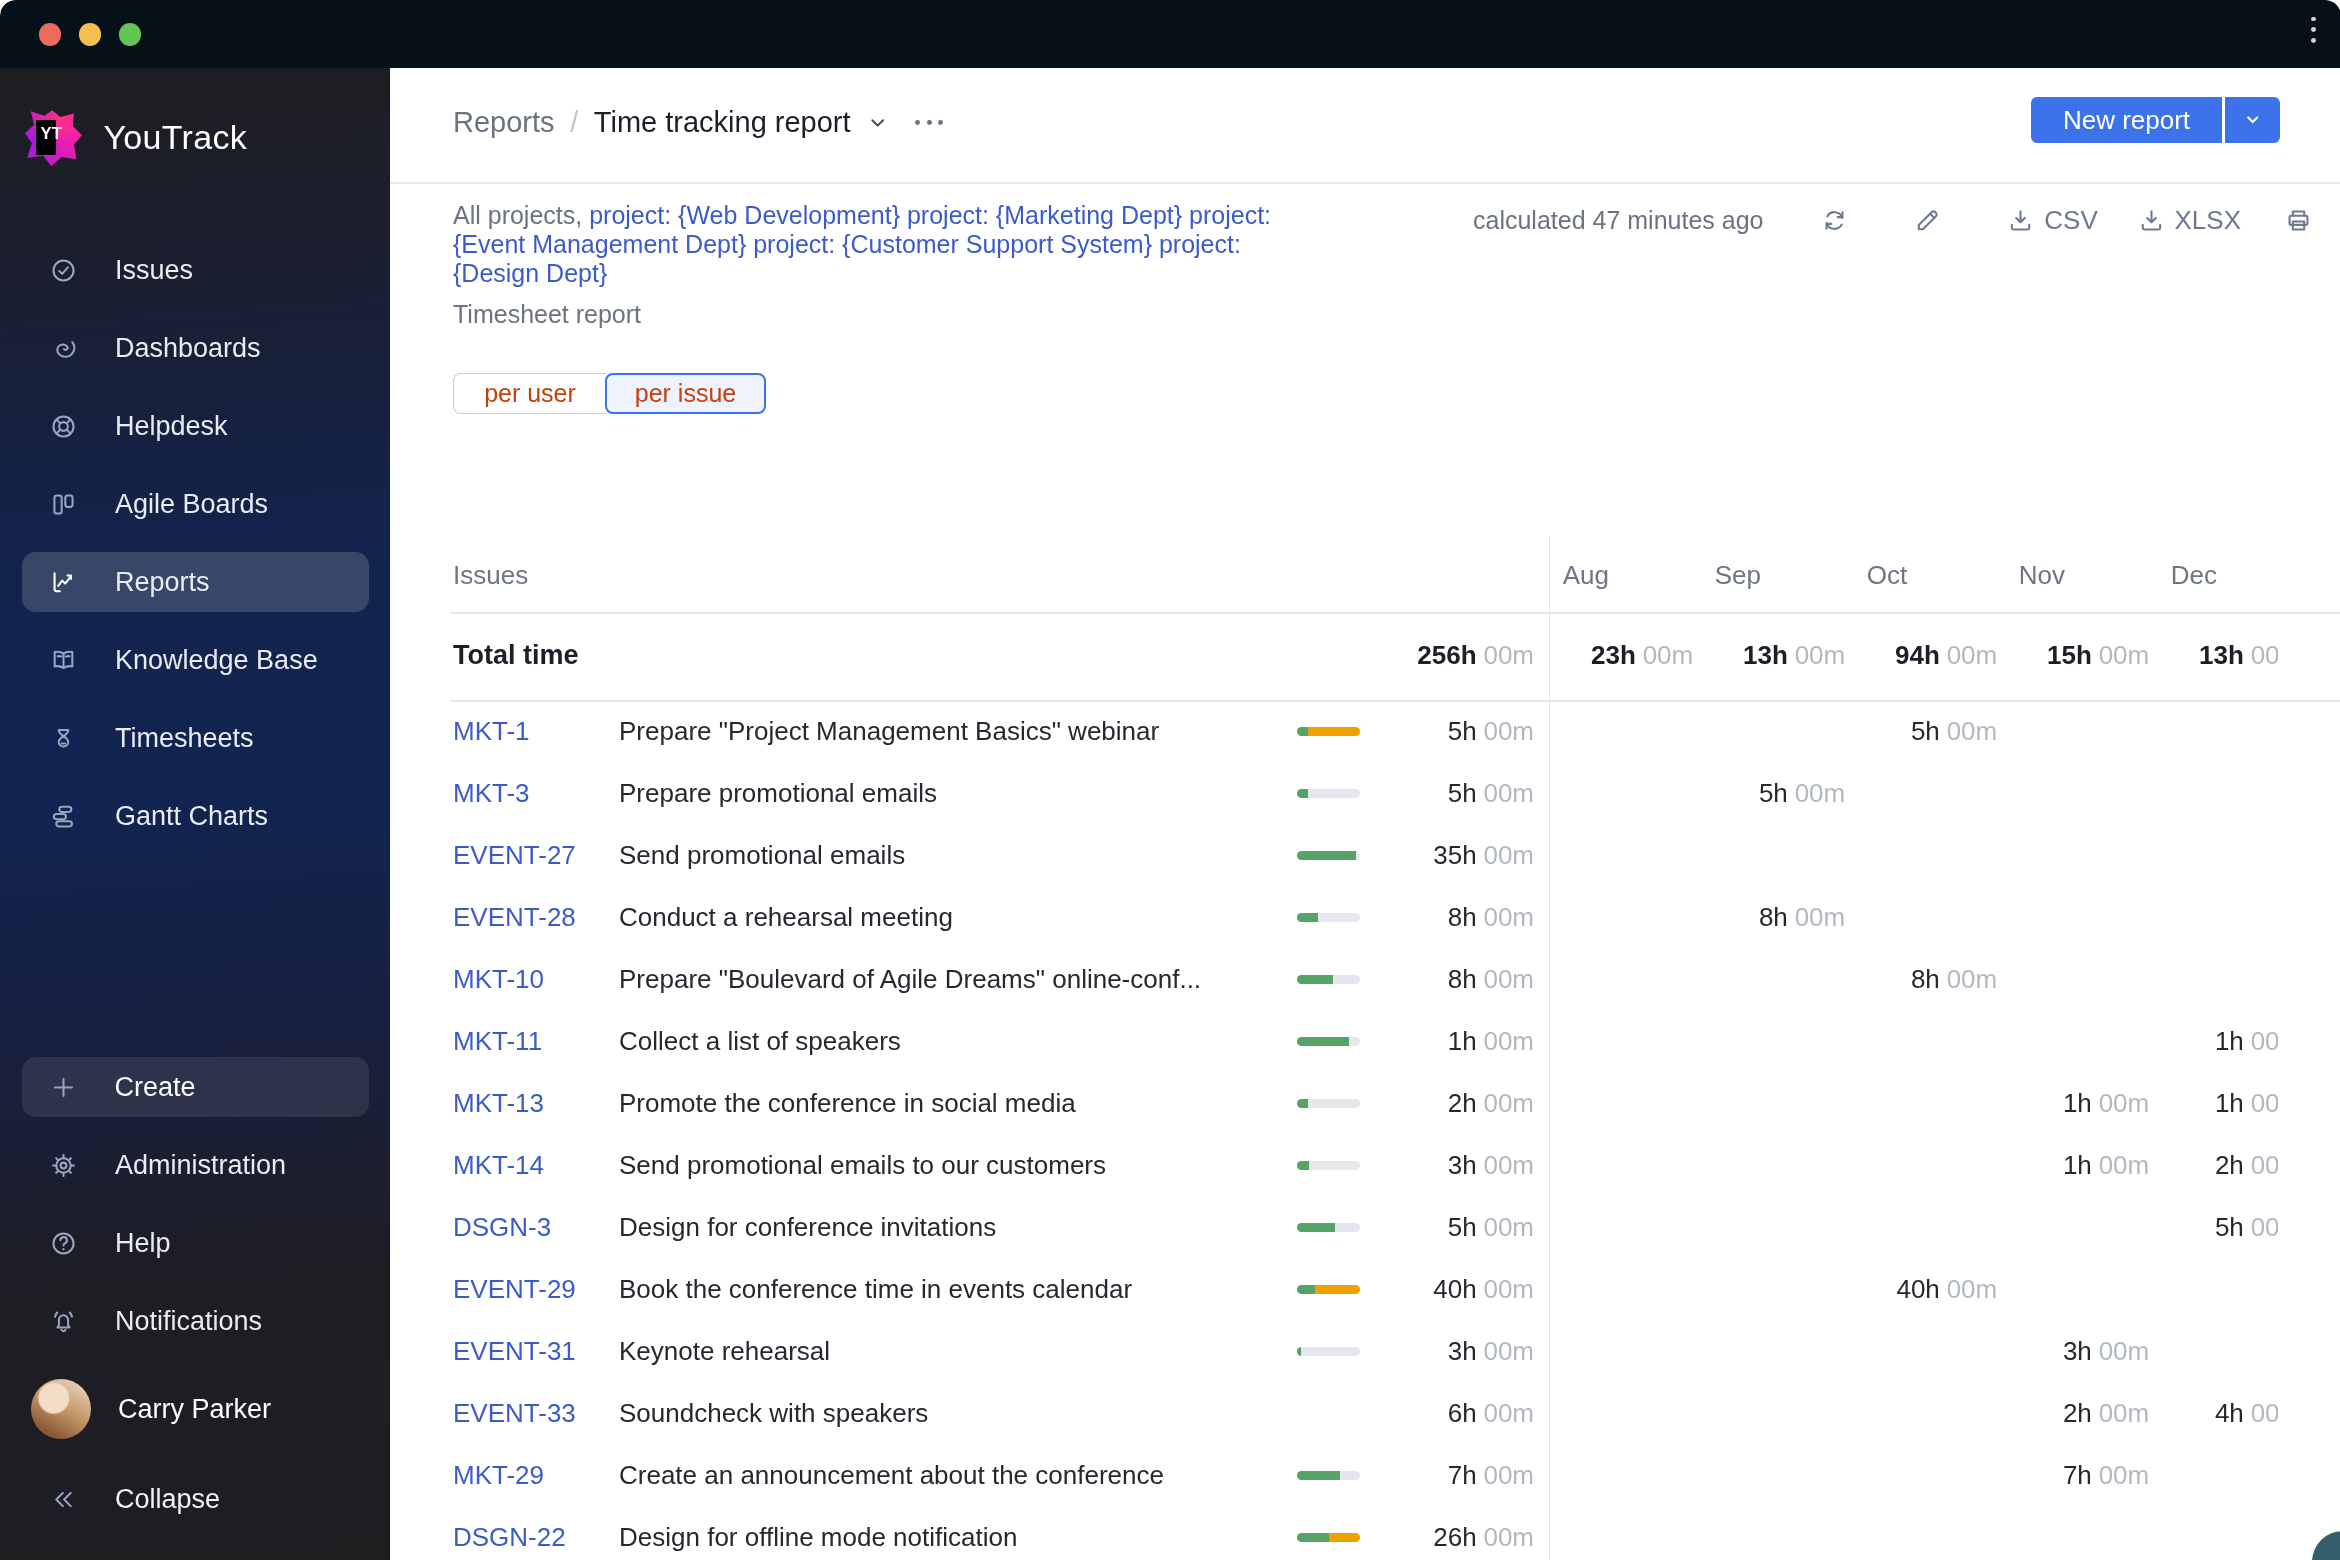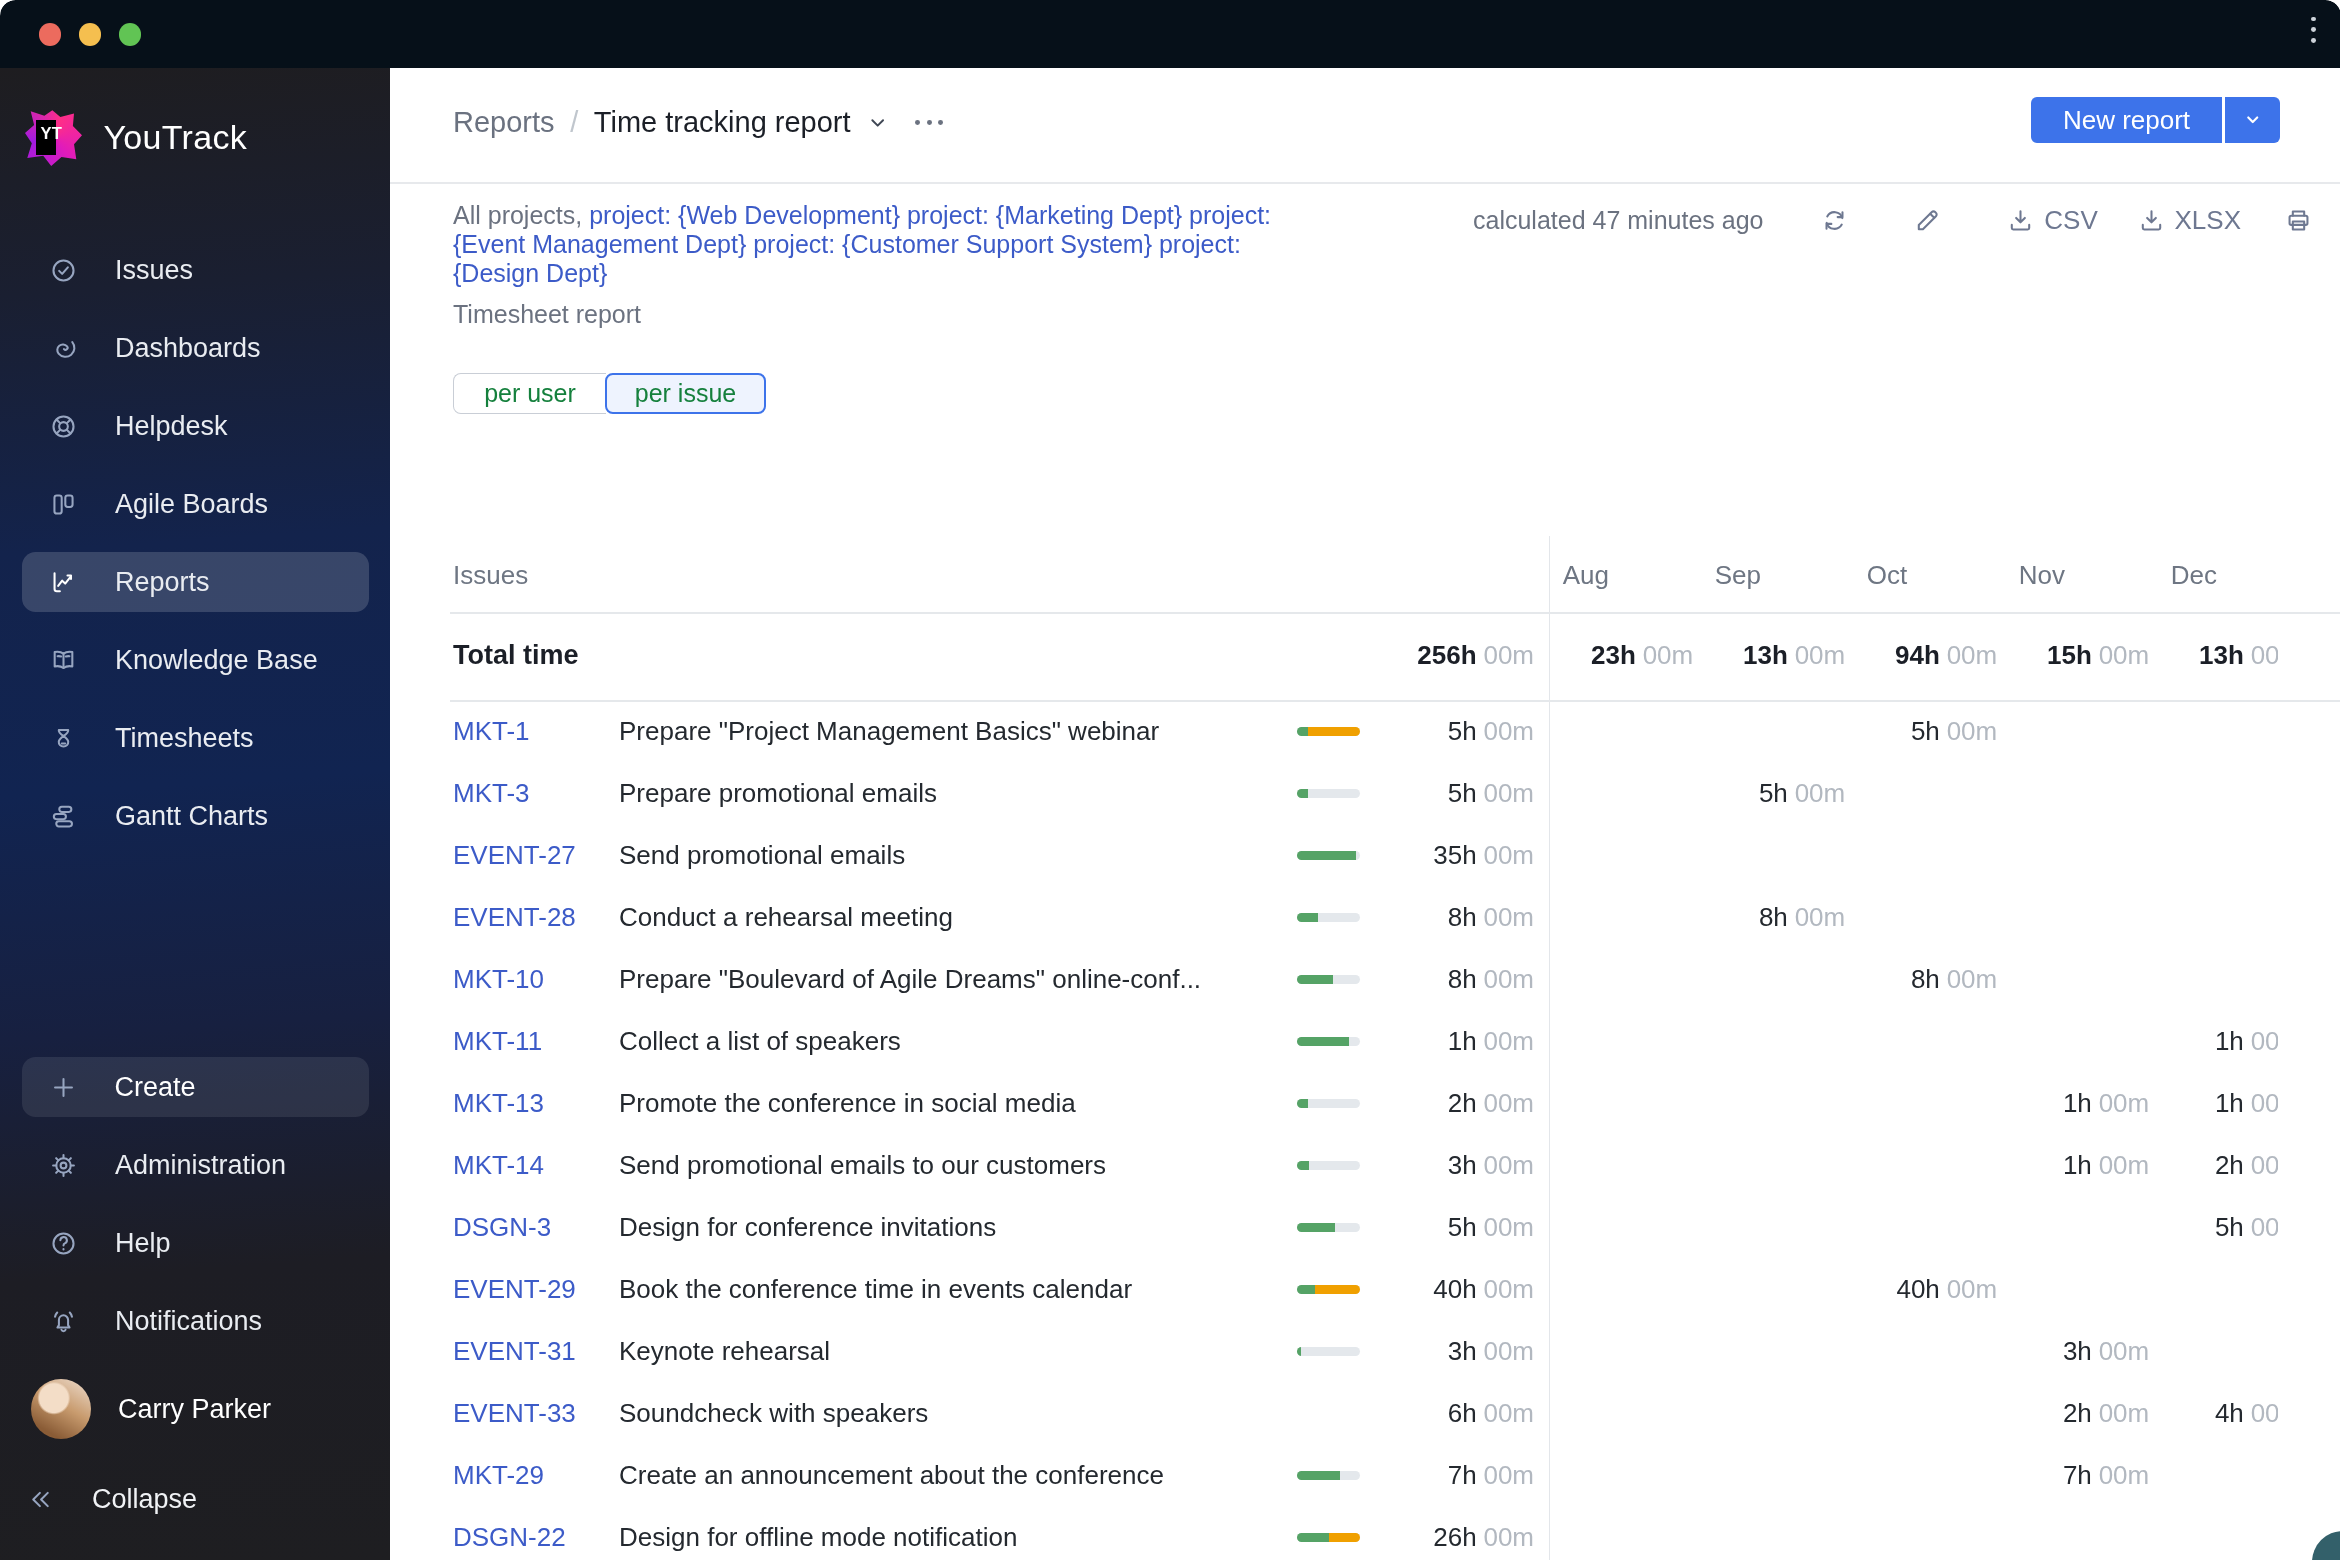--- a/index.html
+++ b/index.html
@@ -26,21 +26,21 @@
   .nav-item.active::before{content:"";position:absolute;left:21.5px;right:21.5px;top:8.8px;bottom:8.8px;background:rgba(255,255,255,.16);border-radius:13.7px;}
   .nav-item>*{position:relative;}
   .ic{width:29px;height:29px;color:#97a5c0;flex:none;display:inline-flex;}
   .ic svg{width:29px;height:29px;fill:none;stroke:currentColor;stroke-width:1.7;stroke-linecap:round;stroke-linejoin:round;}
   .nav-item.active .ic{color:#fff;}
   .create-item{position:absolute;top:989px;left:21.5px;width:347px;height:60px;background:rgba(255,255,255,.09);border-radius:13.7px;display:flex;align-items:center;padding-left:27px;gap:37px;color:#fff;font-size:27px;cursor:pointer;}
   .side-footer{position:absolute;top:1058px;left:0;width:390px;}
   .user-row{position:absolute;top:1307px;left:0;width:390px;height:68px;display:flex;align-items:center;padding-left:31px;gap:27px;color:#fff;font-size:27px;cursor:pointer;}
   .avatar{width:60px;height:60px;border-radius:50%;flex:none;
     background:radial-gradient(circle at 38% 32%,#f3ddc7 0 26%,rgba(0,0,0,0) 30%),linear-gradient(210deg,#e8d3c0 8%,#c89b6e 45%,#8a5c36 82%);}
-  .collapse-row{position:absolute;top:1397px;left:0;width:439px;height:68px;display:flex;align-items:center;padding-left:26px;gap:37px;color:#f0f2f5;font-size:27px;cursor:pointer;}
+  .collapse-row{position:absolute;top:1397px;left:0;width:439px;height:68px;display:flex;align-items:center;padding-left:49px;gap:37px;color:#f0f2f5;font-size:27px;cursor:pointer;}
   
   .main{position:absolute;top:68px;left:390px;width:1950px;height:1492px;background:#fff;font-size:26px;color:#24292f;}
   .breadcrumb{position:absolute;top:37px;left:63px;height:35px;display:flex;align-items:center;gap:15.6px;font-size:29px;}
   .bc-root{color:#6b7280;cursor:pointer;}
   .bc-sep{color:#c0c6cd;}
   .bc-title{color:#1b1f27;cursor:pointer;}
   .bc-chevron{width:23.4px;height:23.4px;display:inline-flex;cursor:pointer;}
   .bc-chevron svg{width:23.4px;height:23.4px;fill:none;stroke:#3f4754;stroke-width:2;stroke-linecap:round;stroke-linejoin:round;}
   .kebab-h{display:flex;gap:6.8px;margin-left:9.8px;cursor:pointer;}
   .kebab-h i{width:4.9px;height:4.9px;border-radius:50%;background:#6b7280;}
@@ -50,21 +50,21 @@
   .nr-arrow{width:55px;margin-left:2.9px;background:var(--accent);border-radius:0 5.9px 5.9px 0;display:flex;align-items:center;justify-content:center;cursor:pointer;}
   .nr-arrow svg{width:21.5px;height:21.5px;fill:none;stroke:#fff;stroke-width:2.4;stroke-linecap:round;stroke-linejoin:round;}
   .filter{position:absolute;top:133px;left:63px;width:862px;font-size:25px;line-height:29px;color:#6b7280;}
   .filter-query{color:var(--link);cursor:pointer;}
   .subtitle{position:absolute;top:232px;left:63px;font-size:25px;color:#6b7280;}
   .calc-row{position:absolute;top:131px;left:1051px;height:43px;display:flex;align-items:center;color:#6b7280;font-size:25px;margin-left:32px;}
   .act{display:inline-flex;align-items:center;gap:8.8px;color:#6e7891;font-size:26px;cursor:pointer;}
   .act svg{width:29px;height:29px;fill:none;stroke:currentColor;stroke-width:1.7;stroke-linecap:round;stroke-linejoin:round;}
   
   .toggle{position:absolute;top:305px;left:63px;display:flex;}
-  .tg{height:41px;display:flex;align-items:center;justify-content:center;font-size:25px;color:#15803d;cursor:pointer;}
+  .tg{height:41px;display:flex;align-items:center;justify-content:center;font-size:25px;color:#c2410c;cursor:pointer;}
   .tg-user{width:153px;border:1px solid #c9ced6;border-right:none;border-radius:7.8px 0 0 7.8px;background:#fff;}
   .tg-issue{width:161px;border:2px solid var(--accent);border-radius:7.8px;background:#eef3fe;margin-left:-1px;}
   
   .table-header{position:absolute;top:476px;left:0;width:1950px;height:62px;line-height:62px;color:#6e7683;}
   .th-issues{position:absolute;left:63px;}
   .months-clip{position:absolute;left:1159px;top:0;width:729px;height:62px;overflow:hidden;}
   .months-grid{display:grid;grid-template-columns:repeat(5,152px);width:761px;height:62px;line-height:62px;}
   .th-month{padding-left:13.7px;}
   .vline{position:absolute;top:468px;left:1159px;width:1px;height:1024px;background:#e3e6ea;}
   .hline1{position:absolute;top:544px;left:60px;width:1890px;height:2px;background:#e5e8eb;}

